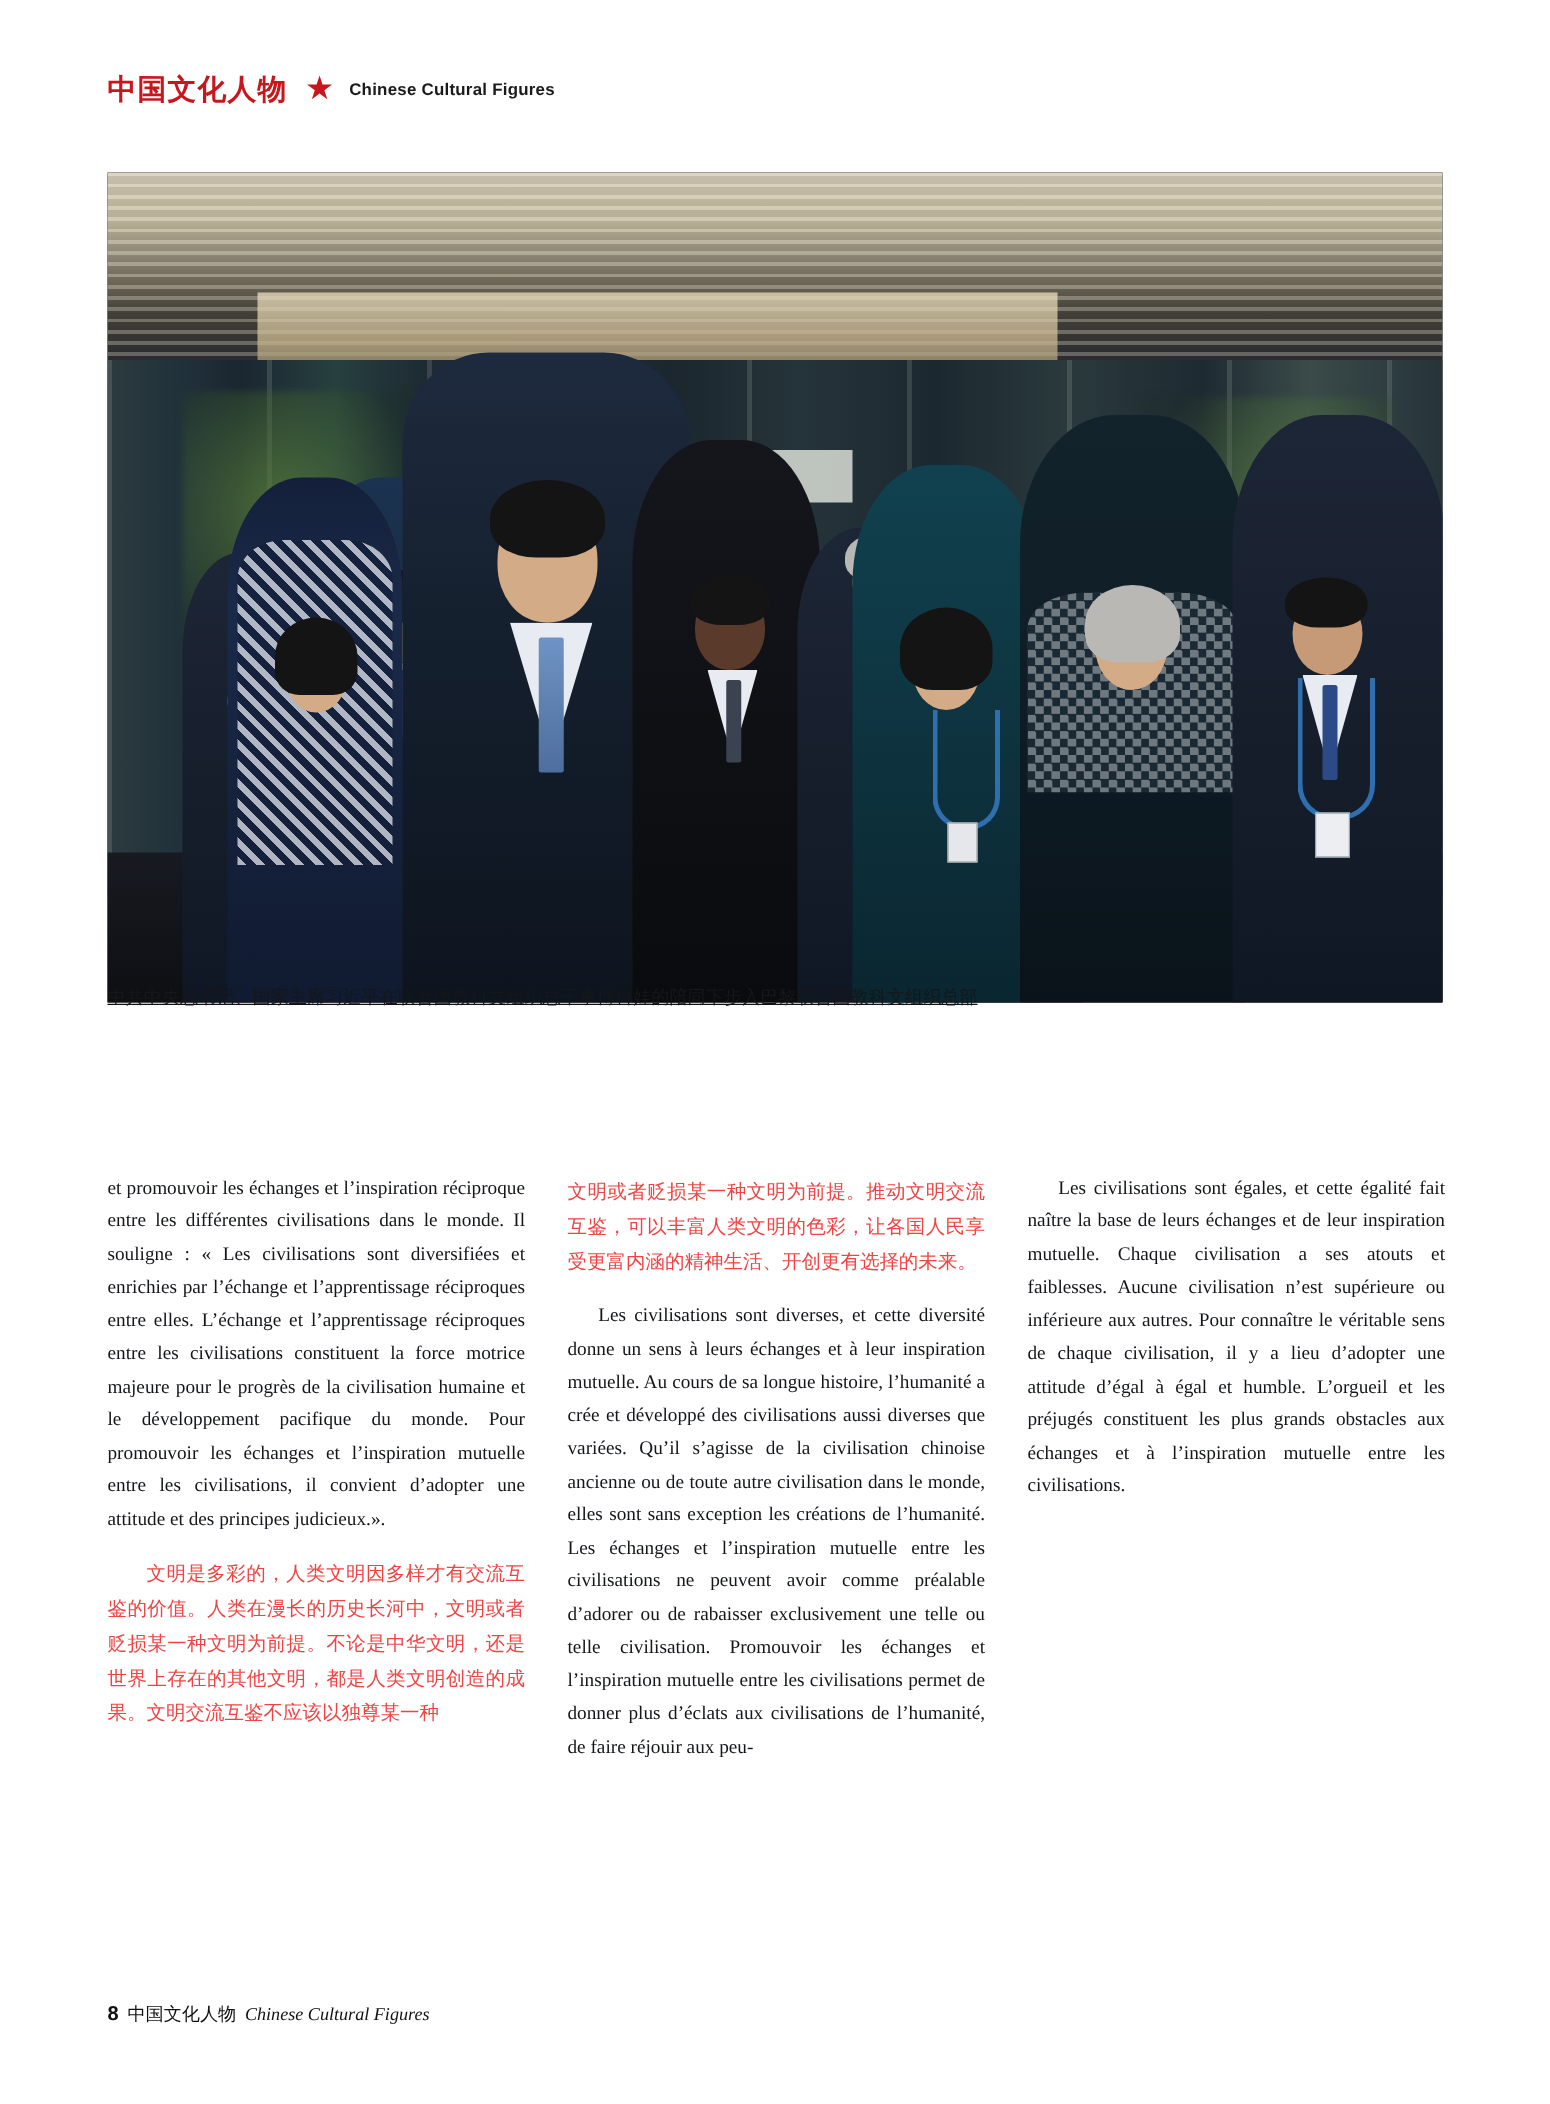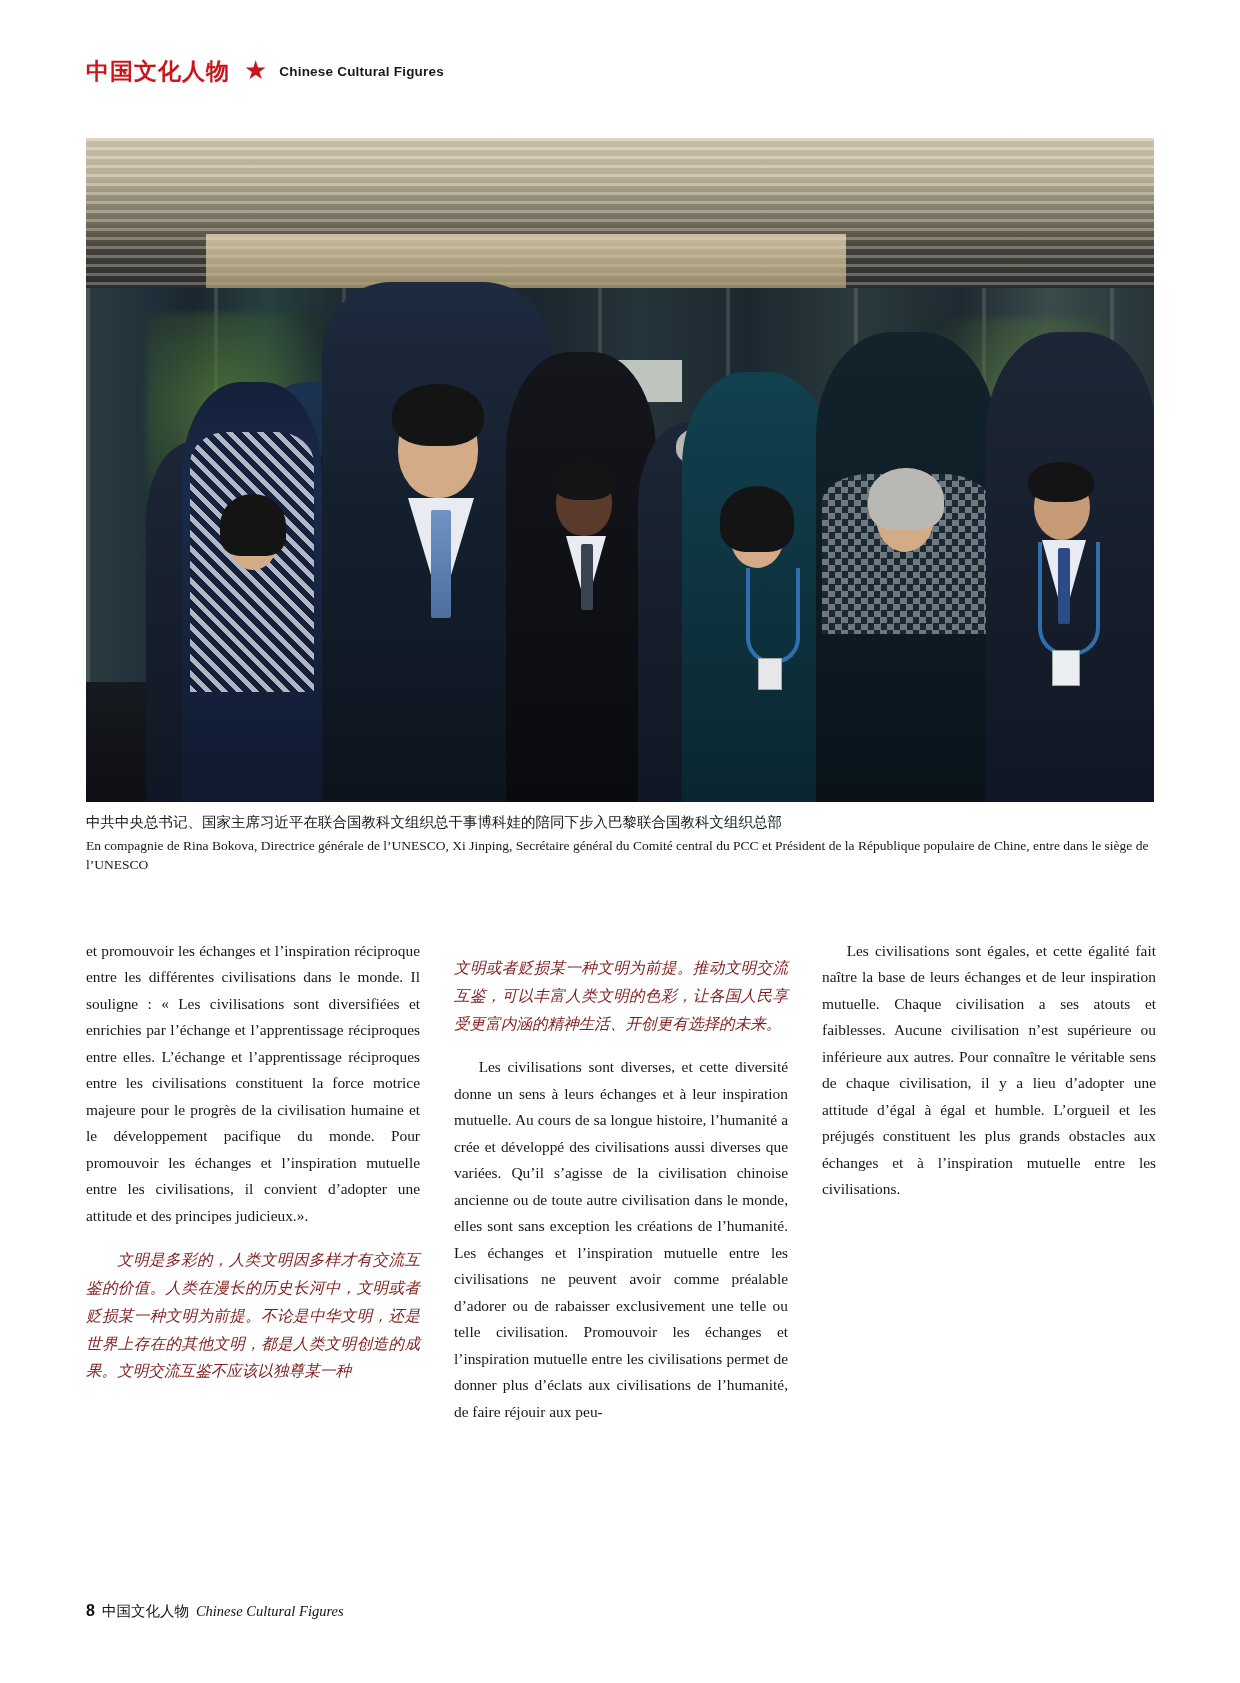--- a/index.html
+++ b/index.html
@@ -167,22 +167,23 @@
     position: absolute;
     background: #e8ecf2;
     transform: rotate(0deg);
   }
   .tie { position:absolute; width:12px; border-radius:2px; }
 
   
   .caption {
     position: absolute;
     left: 86px;
-    top: 812px;
+    top: 788px;
     width: 1068px;
+    text-decoration: underline;
   }
   .caption .cn {
     font-family: "Liberation Serif", serif;
     font-size: 14.5px;
     line-height: 1.5;
     color: #15171a;
   }
   .caption .fr {
     font-family: "Liberation Serif", serif;
     font-size: 13.5px;
@@ -209,24 +210,23 @@
     text-justify: inter-word;
     color: #14161a;
     margin: 0 0 17px 0;
   }
   .p-fr.indent { text-indent: 1.6em; }
   .p-cn {
     font-family: "Liberation Serif", serif;
     font-size: 15.6px;
     line-height: 1.78;
     text-align: justify;
-    color: #7f1d1d;
-    margin: 16px 0 17px 0;
+    color: #ef4444;
+    margin: 2px 0 17px 0;
     text-indent: 2em;
-    font-style: italic;
   }
 
   
   .footer {
     position: absolute;
     left: 86px;
     bottom: 62px;
     display: flex;
     align-items: baseline;
     gap: 7px;
@@ -331,21 +331,20 @@
       <div class="hair-dark" style="left:942px;top:324px;width:66px;height:40px;"></div>
       <div class="shirt" style="left:956px;top:402px;width:44px;height:60px;clip-path:polygon(0 0,100% 0,62% 100%,38% 100%);"></div>
       <div class="tie" style="left:972px;top:410px;height:76px;background:#2c4b86;"></div>
       <div style="position:absolute;left:952px;top:404px;width:54px;height:110px;border:4px solid #2f6fb0;border-top:none;border-radius:0 0 28px 28px;"></div>
       <div style="position:absolute;left:966px;top:512px;width:26px;height:34px;background:#eceef1;border:1px solid #9aa;"></div>
     </div>
   </div>
 
   <div class="caption">
     <div class="cn">中共中央总书记、国家主席习近平在联合国教科文组织总干事博科娃的陪同下步入巴黎联合国教科文组织总部</div>
-    <div class="fr">En compagnie de Rina Bokova, Directrice générale de l’UNESCO, Xi Jinping, Secrétaire général du Comité central du PCC et Président de la République populaire de Chine, entre dans le siège de l’UNESCO</div>
   </div>
 
   <div class="columns">
 
     <div class="col">
       <p class="p-fr">et promouvoir les échanges et l’inspiration réciproque entre les différentes civilisations dans le monde. Il souligne : « Les civilisations sont diversifiées et enrichies par l’échange et l’apprentissage réciproques entre elles. L’échange et l’apprentissage réciproques entre les civilisations constituent la force motrice majeure pour le progrès de la civilisation humaine et le développement pacifique du monde. Pour promouvoir les échanges et l’inspiration mutuelle entre les civilisations, il convient d’adopter une attitude et des principes judicieux.».</p>
       <p class="p-cn">文明是多彩的，人类文明因多样才有交流互鉴的价值。人类在漫长的历史长河中，文明或者贬损某一种文明为前提。不论是中华文明，还是世界上存在的其他文明，都是人类文明创造的成果。文明交流互鉴不应该以独尊某一种</p>
     </div>
 
     <div class="col">

